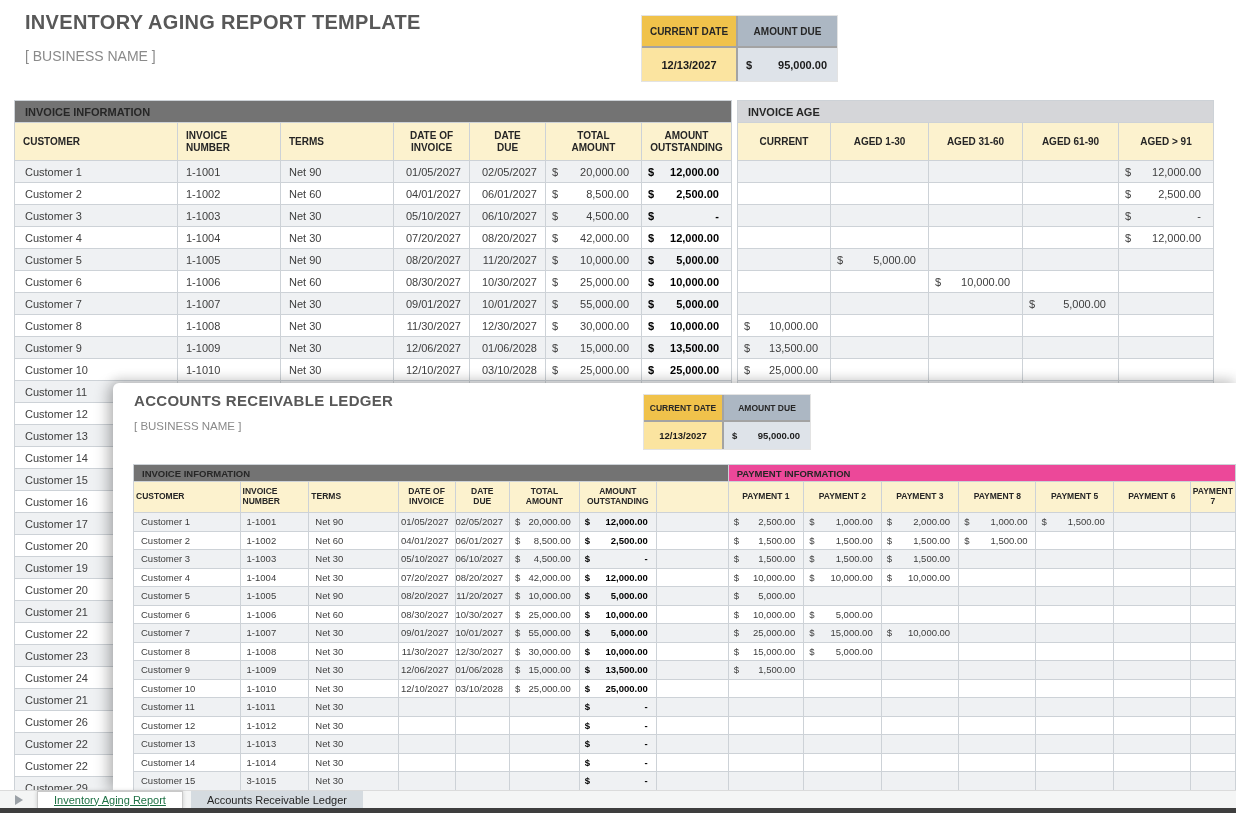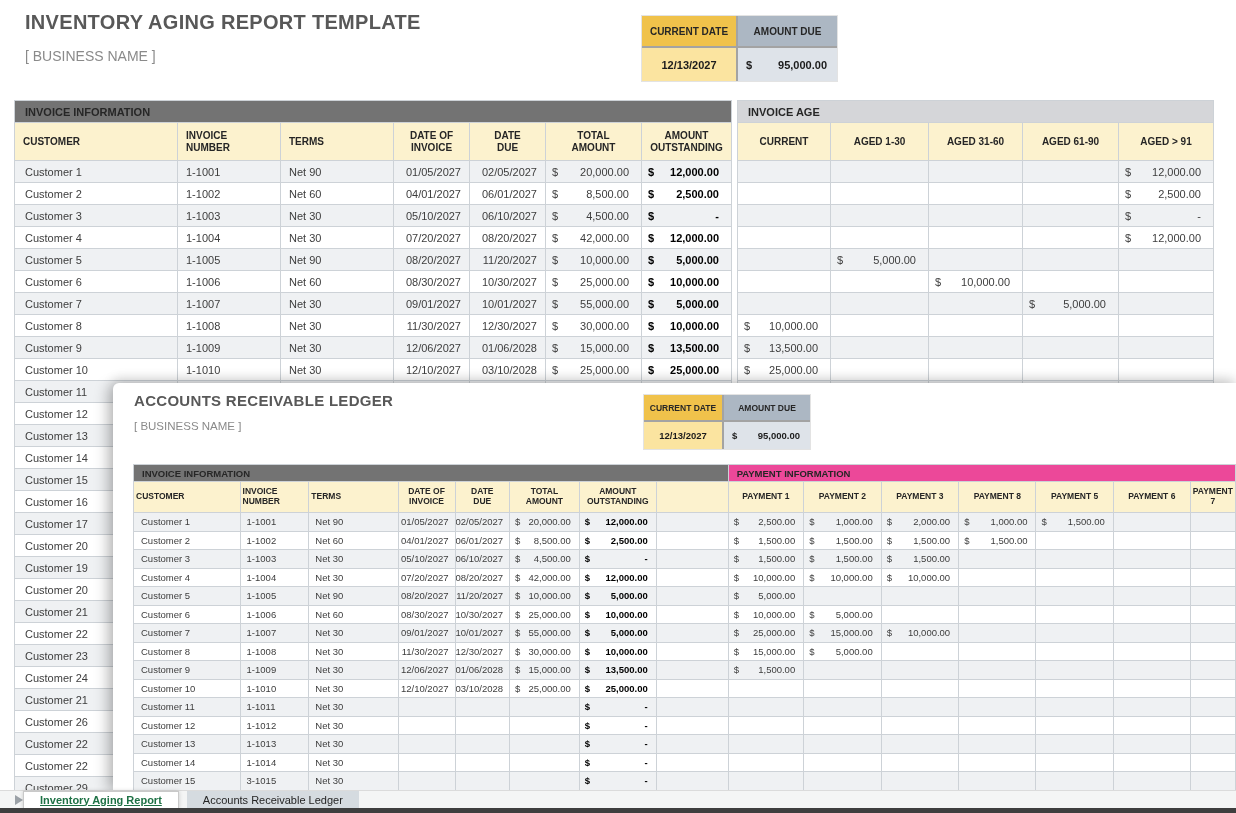--- a/index.html
+++ b/index.html
@@ -63,22 +63,22 @@
   #led-table .date{padding-right:6px}
   .mny{display:flex;justify-content:space-between;align-items:center;padding:0 12px 0 6px}
   #led-table .mny{padding:0 8px 0 5px}
   .mcell.b .mny{font-weight:bold;color:#000}
   
   #tabbar{position:absolute;left:0;right:0;bottom:5px;height:18px;background:#F4F5F5;
     border-top:1px solid #DBDBDB;display:flex;align-items:center;z-index:20}
   .navarrow{width:0;height:0;border-left:8px solid #9BA1A7;border-top:5px solid transparent;
     border-bottom:5px solid transparent;margin-left:15px}
   .tab{height:18px;display:flex;align-items:center;padding:0 16px;font-size:11px;white-space:nowrap}
-  .tab.active{background:#fff;border:1px solid #C9C9C9;color:#1E7145;font-weight:bold;
-    text-decoration:underline;box-shadow:0 0 4px rgba(0,0,0,.18)}
+  .tab.active{background:#fff;border:1px solid #C9C9C9;color:#1E7145;font-weight:normal;
+    text-decoration:underline;margin-left:14px;box-shadow:0 0 4px rgba(0,0,0,.18)}
   .tab.inactive{background:#D5DBE0;color:#252525;margin-left:8px}
   #bottomstrip{position:absolute;left:0;right:0;bottom:0;height:5px;background:#3E3E3E;z-index:20}
 </style>
 </head>
 <body>
 
 <div class="sheet" id="main-sheet">
   <div class="sheet-title">INVENTORY AGING REPORT TEMPLATE</div>
   <div class="biz-name">[ BUSINESS NAME ]</div>
 

